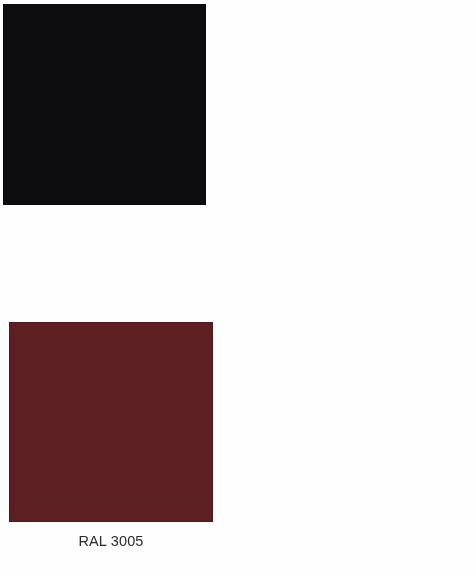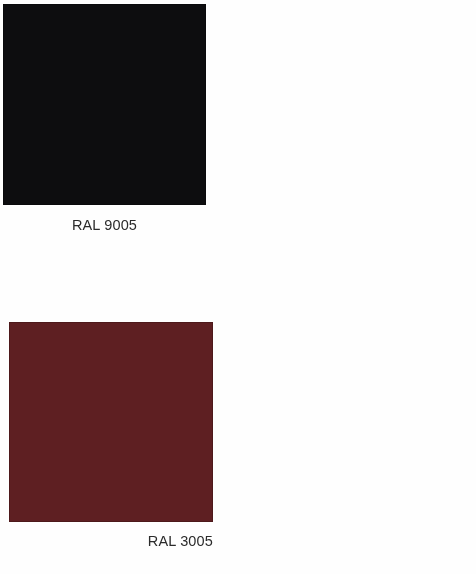--- a/index.html
+++ b/index.html
@@ -50,39 +50,38 @@
   #card-0 { left: 3px;   top: 4px;   width: 203px; }
   #card-0 .swatch-chip  { width: 203px; height: 201px; }
   #card-0 .swatch-label { margin-top: 12px; }
 
   #card-1 { left: 269px; top: 4px;   width: 200px; }
   #card-1 .swatch-chip  { width: 200px; height: 202px; }
   #card-1 .swatch-label { margin-top: 11px; }
 
   #card-2 { left: 9px;   top: 322px; width: 204px; }
   #card-2 .swatch-chip  { width: 204px; height: 200px; }
-  #card-2 .swatch-label { margin-top: 11px; text-align: right; }
+  #card-2 .swatch-label { margin-top: 11px; }
 
   .empty-cell {
     position: absolute;
     left: 269px;
     top: 322px;
     width: 200px;
     height: 200px;
     background: transparent;
   }
 </style>
 </head>
 <body style="background: rgb(255, 255, 255);">
 
 <div id="palette-sheet">
 
   <div class="swatch-card" id="card-0">
     <span class="swatch-chip" style="background-color: rgb(13, 13, 15);"></span>
-    <span class="swatch-label" style="color: rgb(43, 43, 43);">RAL 9005</span>
   </div>
 
 
   <div class="swatch-card" id="card-2">
     <span class="swatch-chip" style="background-color: rgb(94, 31, 34);"></span>
     <span class="swatch-label" style="color: rgb(43, 43, 43);">RAL 3005</span>
   </div>
 
   <div class="empty-cell"></div>
 

